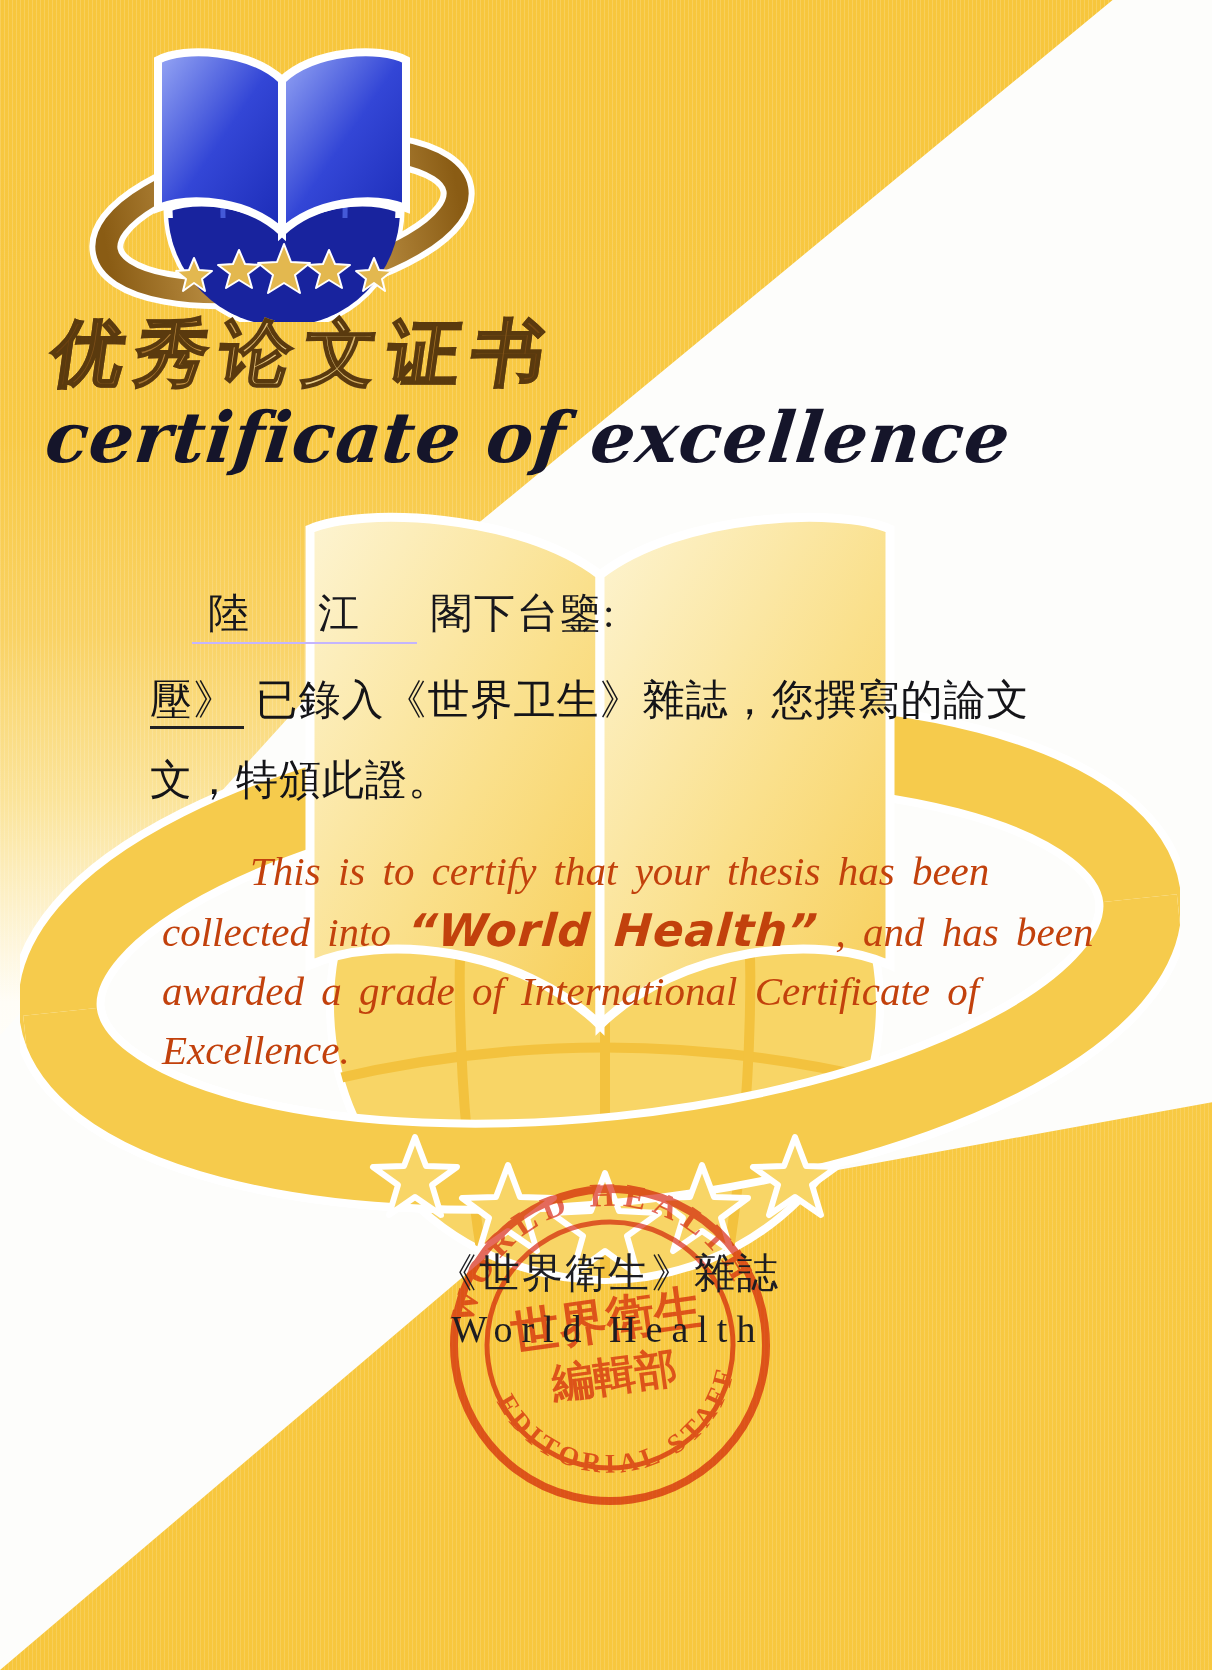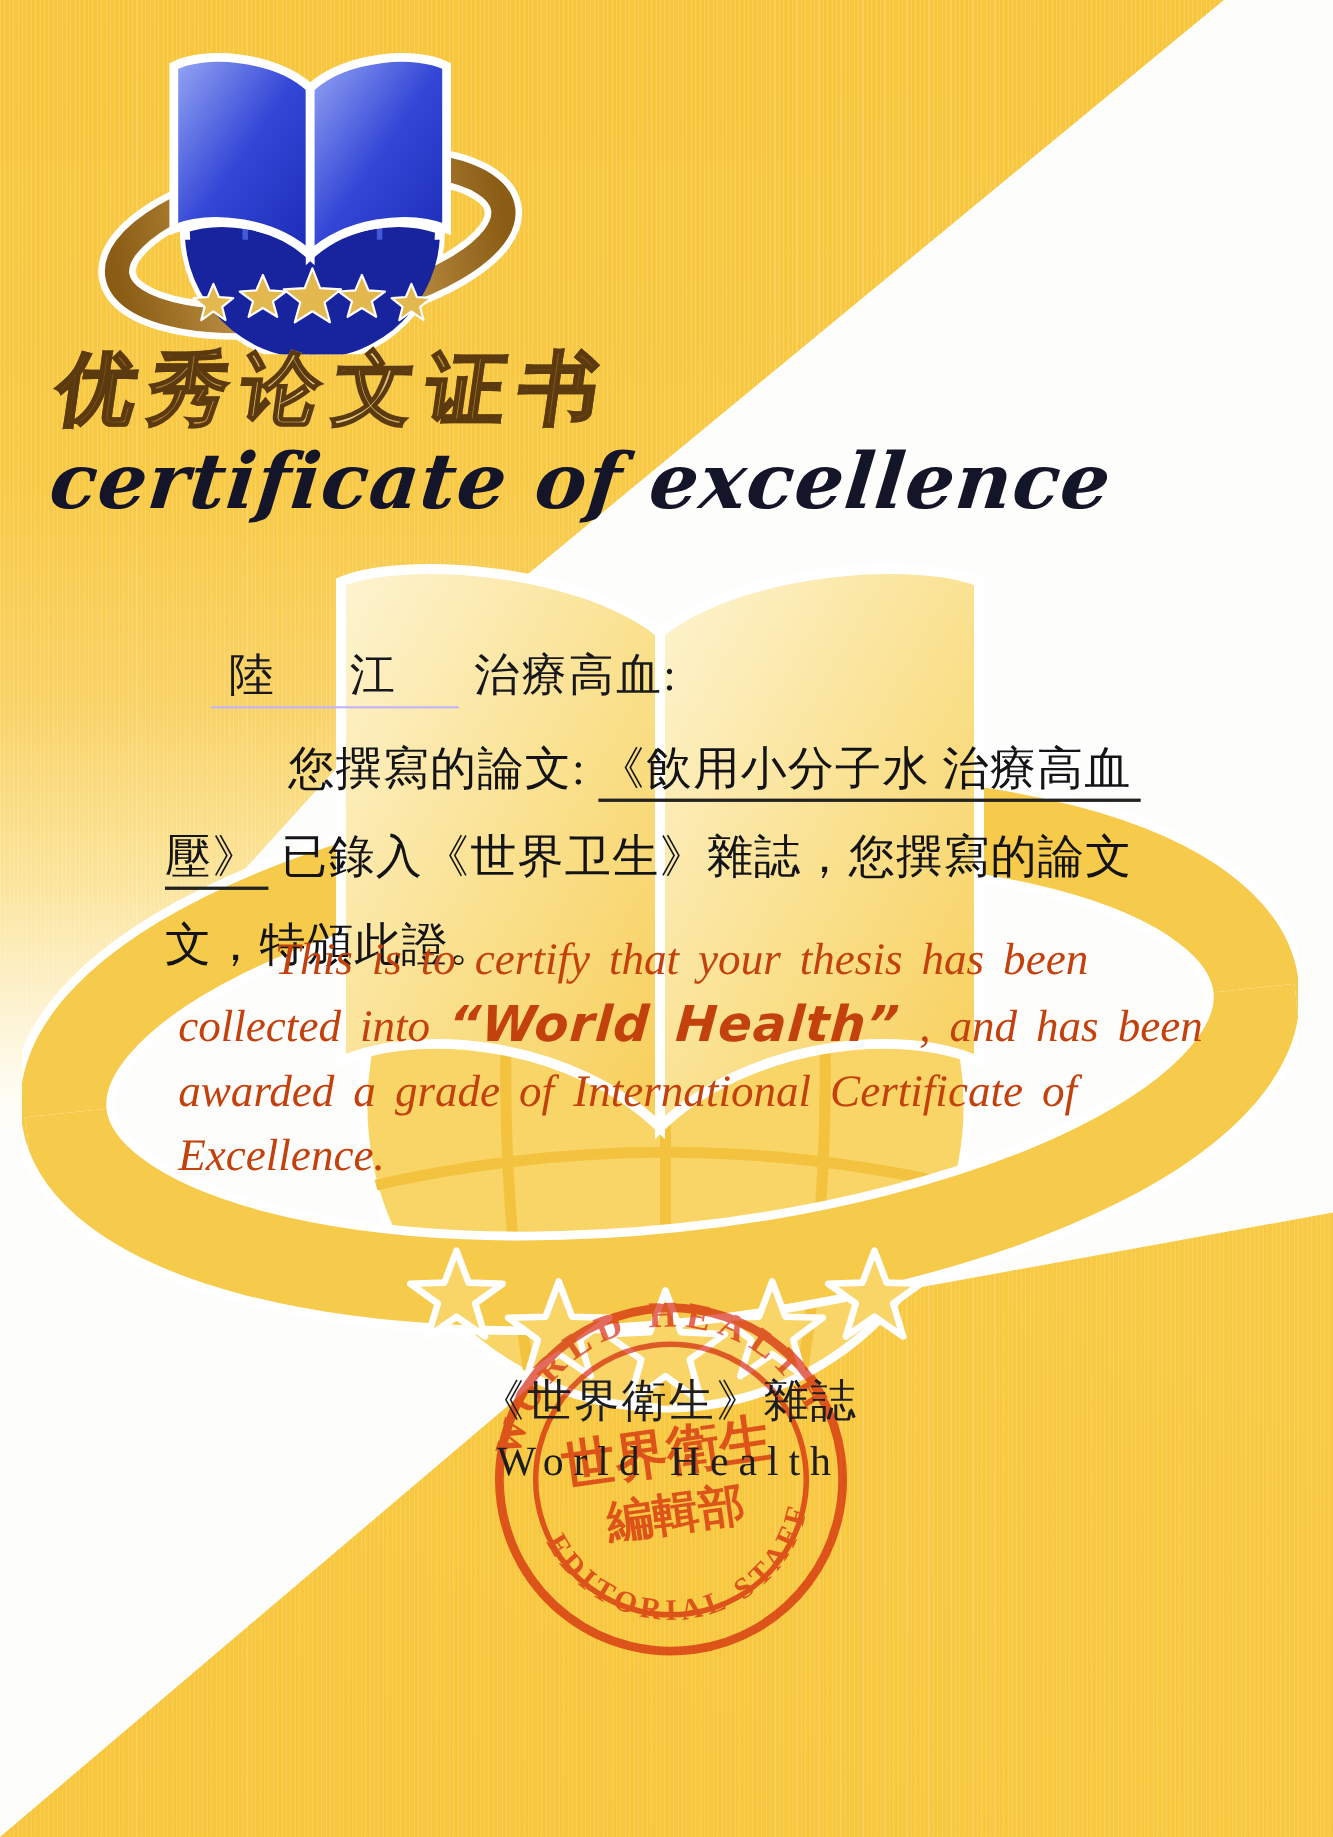--- a/index.html
+++ b/index.html
@@ -174,25 +174,24 @@
       <path d="M210,58 C242,28 308,24 334,38 L334,186 C298,172 242,180 210,210 Z" fill="url(#bookGrad)"></path>
     </g>
     <path d="M210,210 C180,184 130,176 95,188" stroke="#ffffff" stroke-width="4" fill="none"></path>
     <path d="M210,210 C240,184 290,176 325,188" stroke="#ffffff" stroke-width="4" fill="none"></path>
   </svg>
 
   <div class="title-cn">优秀论文证书</div>
   <div class="title-en">certificate of excellence</div>
 
   <div class="salutation">
-    <span class="recipient">陸　江</span><span class="suffix">治療高血:</span>
+    <span class="recipient">陸　江</span><span class="suffix">閣下台鑒:</span>
   </div>
 
   <div class="body-cn">
-      <div class="tline indent"><span>您撰寫的論文: </span><span class="u">《飲用小分子水 治療高血</span></div>
       <div class="tline"><span class="u">壓》</span><span> 已錄入《</span><span class="b">世界卫生</span><span>》雜誌，您撰寫的論文</span></div>
       <div class="tline"><span>文，特頒此證。</span></div>
     </div>
 
   <div class="body-en">
       <div class="tline indent"><span>This is to certify that your thesis has been</span></div>
       <div class="tline"><span>collected into </span><span class="brand">“World Health”</span><span> , and has been</span></div>
       <div class="tline"><span>awarded a grade of International Certificate of</span></div>
       <div class="tline"><span>Excellence.</span></div>
     </div>

